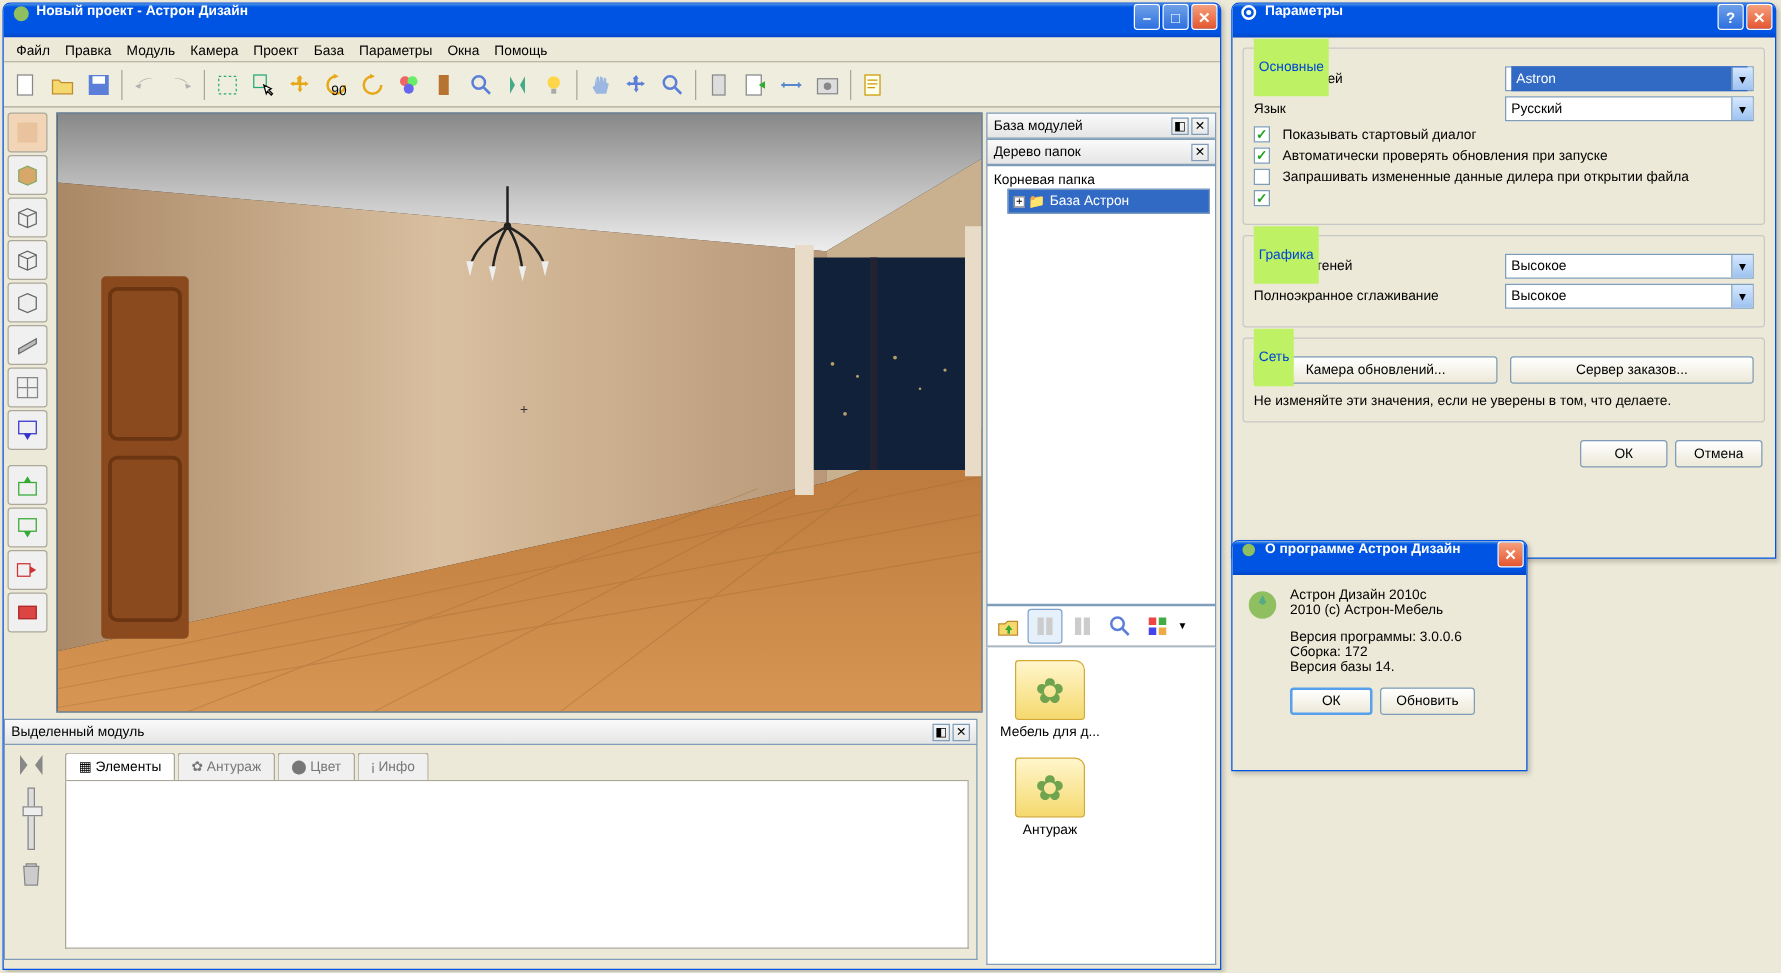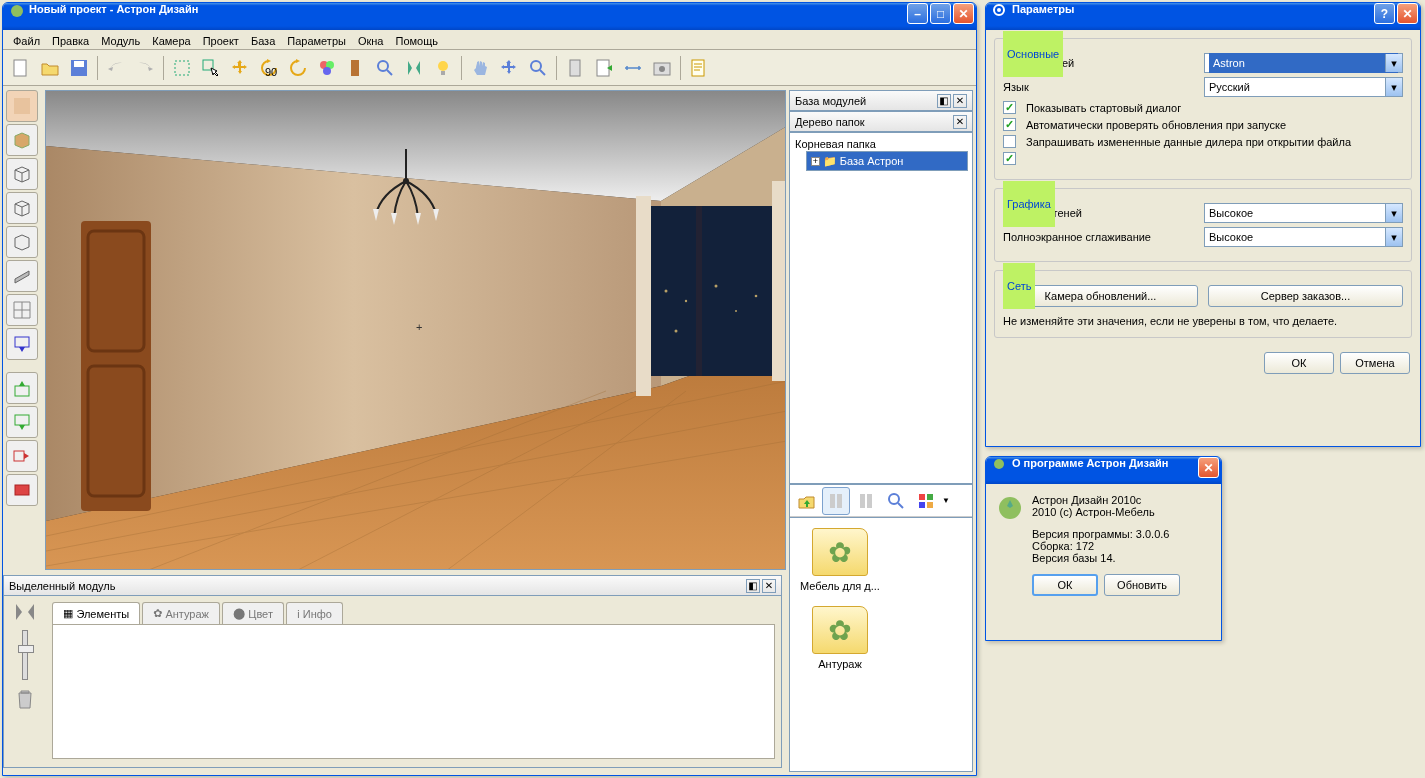--- a/index.html
+++ b/index.html
@@ -532,21 +532,21 @@
       <div class="btn" style="flex:1">Сервер заказов...</div>
     </div>
     <div style="margin-top:8px">Не изменяйте эти значения, если не уверены в том, что делаете.</div>
   </div>
   <div style="display:flex;justify-content:flex-end;gap:6px;padding:6px 10px">
     <div class="btn" style="width:70px">ОК</div>
     <div class="btn" style="width:70px">Отмена</div>
   </div>
 </div>
 
-<div class="window" style="left:985px;top:456px;width:237px;height:185px">
+<div class="window" style="left:985px;top:432px;width:237px;height:185px">
   <div class="titlebar">
     <span class="icon">
         <svg width="14" height="14">
           <circle cx="7" cy="7" r="5" fill="#8fbf5f"></circle>
         </svg>
       </span>
     <span class="txt">О программе Астрон Дизайн</span>
     <div class="winbtns">
         <div class="winbtn cls">✕</div>
       </div>

